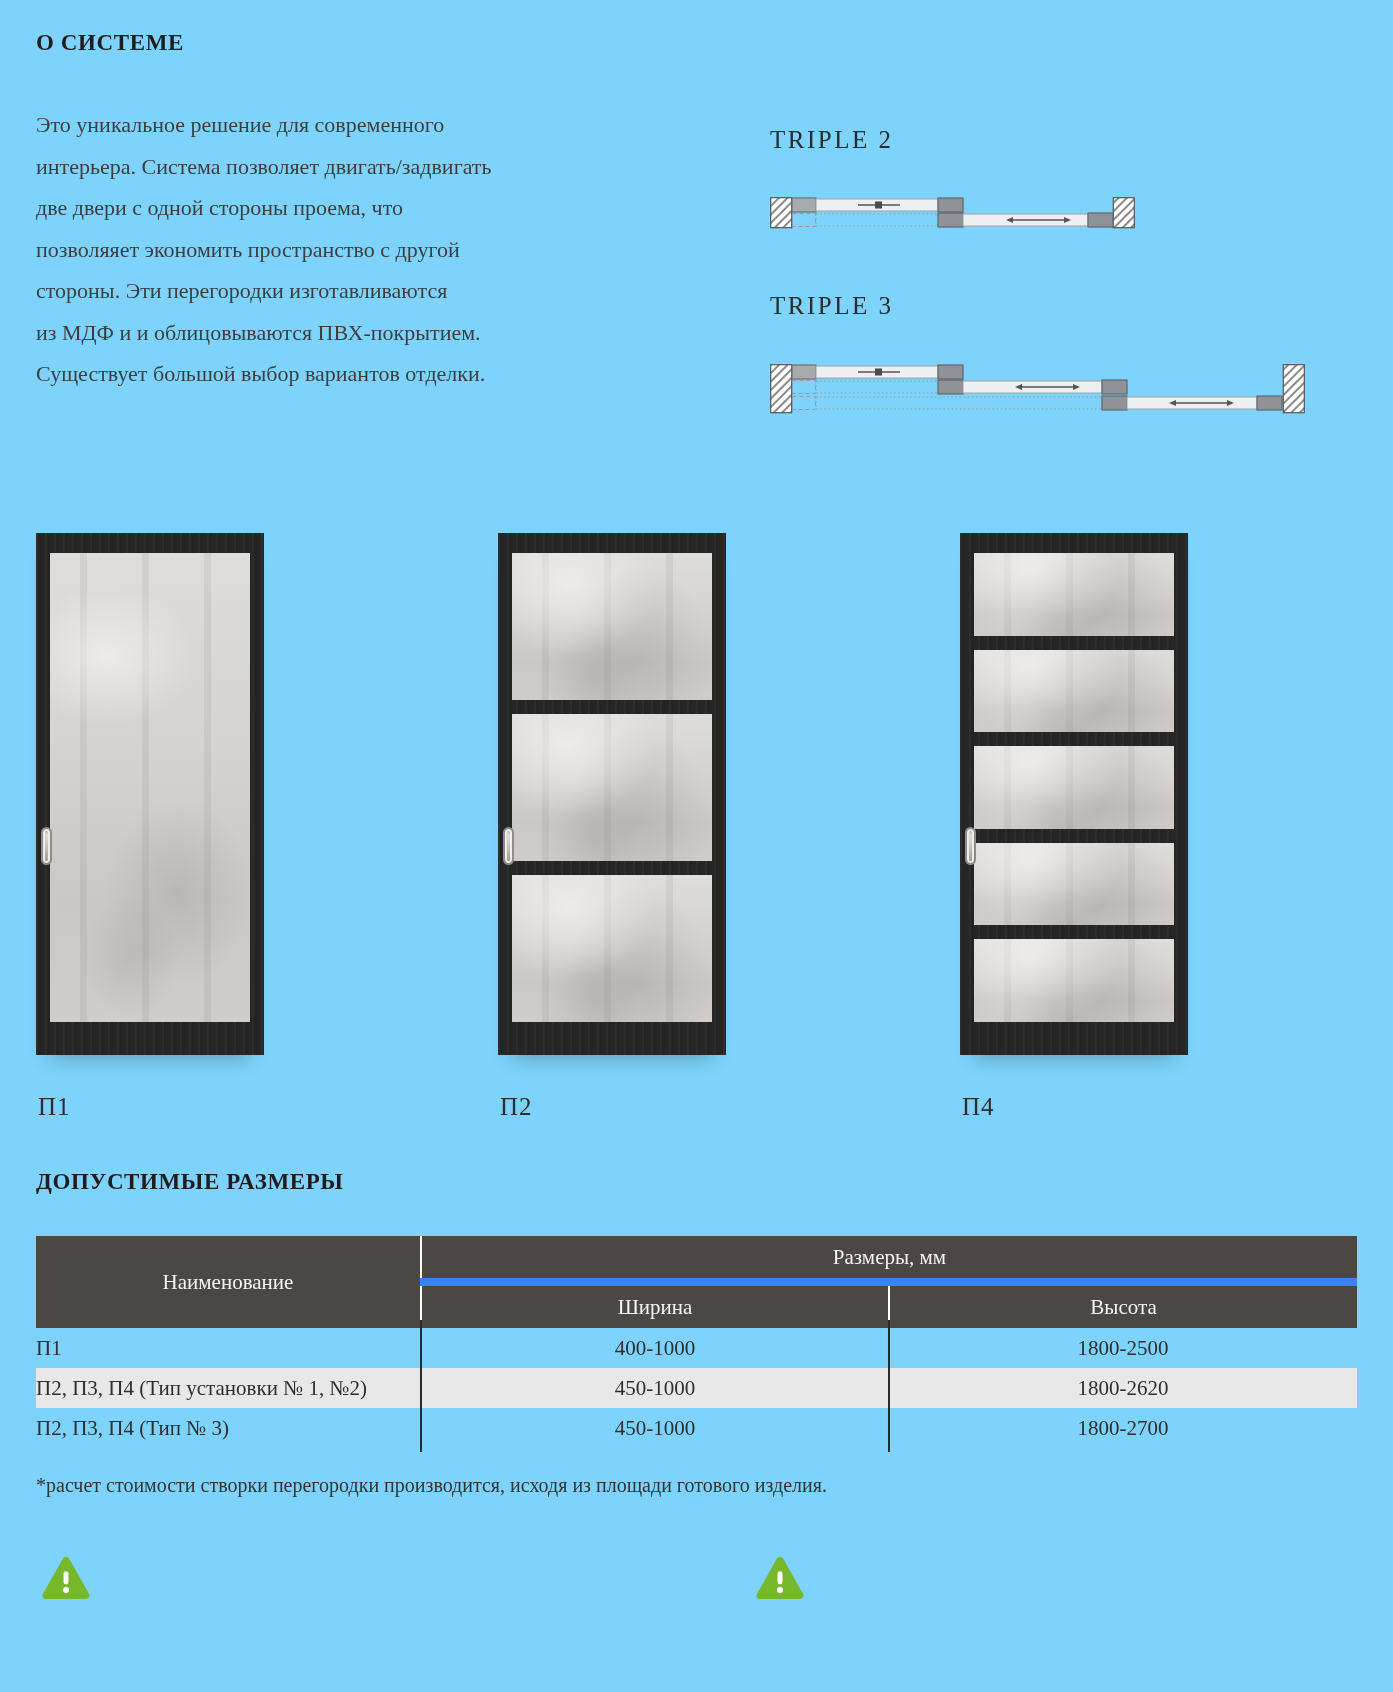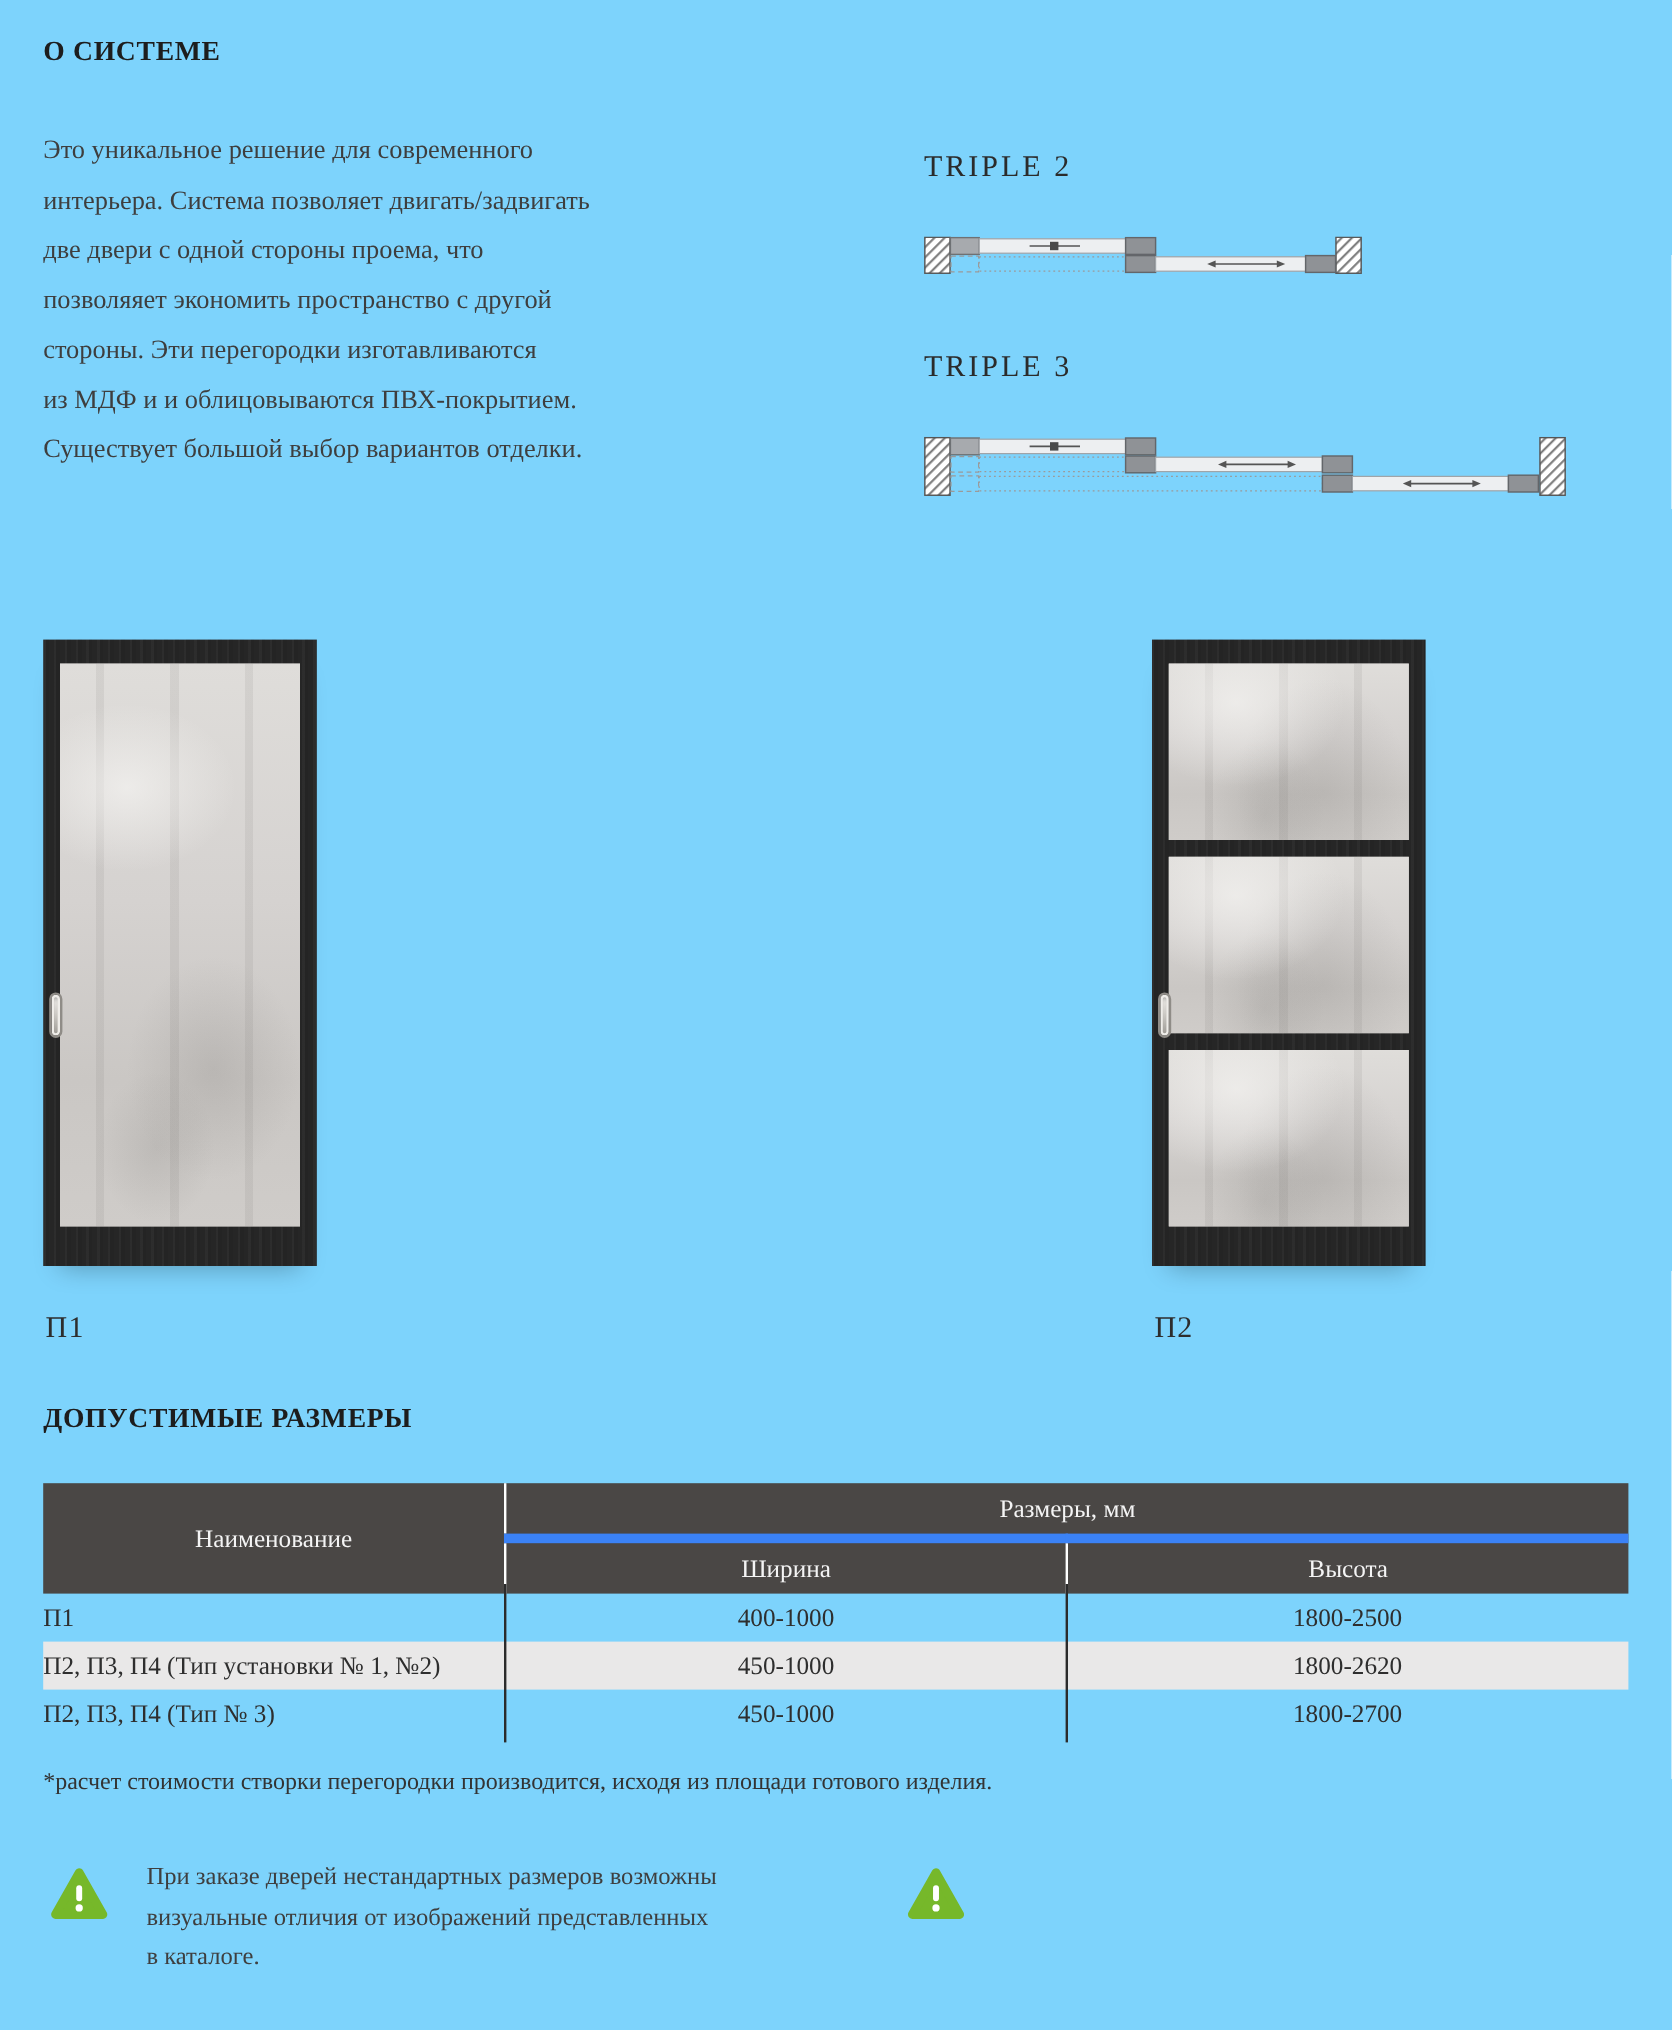--- a/index.html
+++ b/index.html
@@ -161,20 +161,33 @@
       <div class="door-figure">
         <div class="door">
           <div class="door-glass">
             <div class="glass-pane"></div>
             <div class="glass-pane"></div>
             <div class="glass-pane"></div>
           </div>
           <div class="door-handle"></div>
         </div>
         <div class="door-label">П2</div>
+      </div>
+      <div class="door-figure">
+        <div class="door">
+          <div class="door-glass">
+            <div class="glass-pane"></div>
+            <div class="glass-pane"></div>
+            <div class="glass-pane"></div>
+            <div class="glass-pane"></div>
+            <div class="glass-pane"></div>
+          </div>
+          <div class="door-handle"></div>
+        </div>
+        <div class="door-label">П4</div>
       </div>
     </div>
 
   <div class="abs h2" style="left:36px;top:1169px;">ДОПУСТИМЫЕ РАЗМЕРЫ</div>
 
   <div class="abs table-wrap">
     <table class="sizes">
       <thead>
         <tr>
           <th class="name-col" rowspan="2">Наименование</th>
@@ -207,23 +220,20 @@
     <div class="vline v2"></div>
   </div>
 
   <div class="abs footnote" style="left:36px;top:1474px;">*расчет стоимости створки перегородки производится, исходя из площади готового изделия.</div>
 
   <svg class="abs" style="left:42px;top:1556px;" width="48" height="44" viewBox="0 0 52 48">
     <polygon points="26,5 47.5,43 4.5,43" fill="#76b82a" stroke="#76b82a" stroke-width="8" stroke-linejoin="round"></polygon>
     <rect x="23.3" y="16.5" width="5.4" height="14.5" rx="2.7" fill="#ffffff"></rect>
     <circle cx="26" cy="37" r="3.3" fill="#ffffff"></circle>
   </svg>
-  <div class="abs warning-text" style="left:122px;top:1548px;width:560px;">При заказе дверей нестандартных размеров возможны
-визуальные отличия от изображений представленных
-в каталоге.</div>
 
   <svg class="abs" style="left:756px;top:1556px;" width="48" height="44" viewBox="0 0 52 48">
     <polygon points="26,5 47.5,43 4.5,43" fill="#76b82a" stroke="#76b82a" stroke-width="8" stroke-linejoin="round"></polygon>
     <rect x="23.3" y="16.5" width="5.4" height="14.5" rx="2.7" fill="#ffffff"></rect>
     <circle cx="26" cy="37" r="3.3" fill="#ffffff"></circle>
   </svg>
 
 </div>
 
 </body></html>

